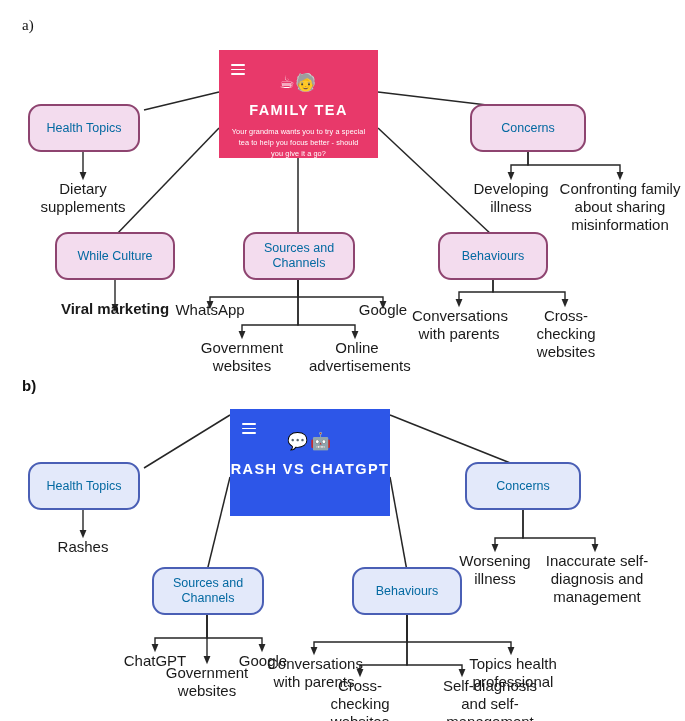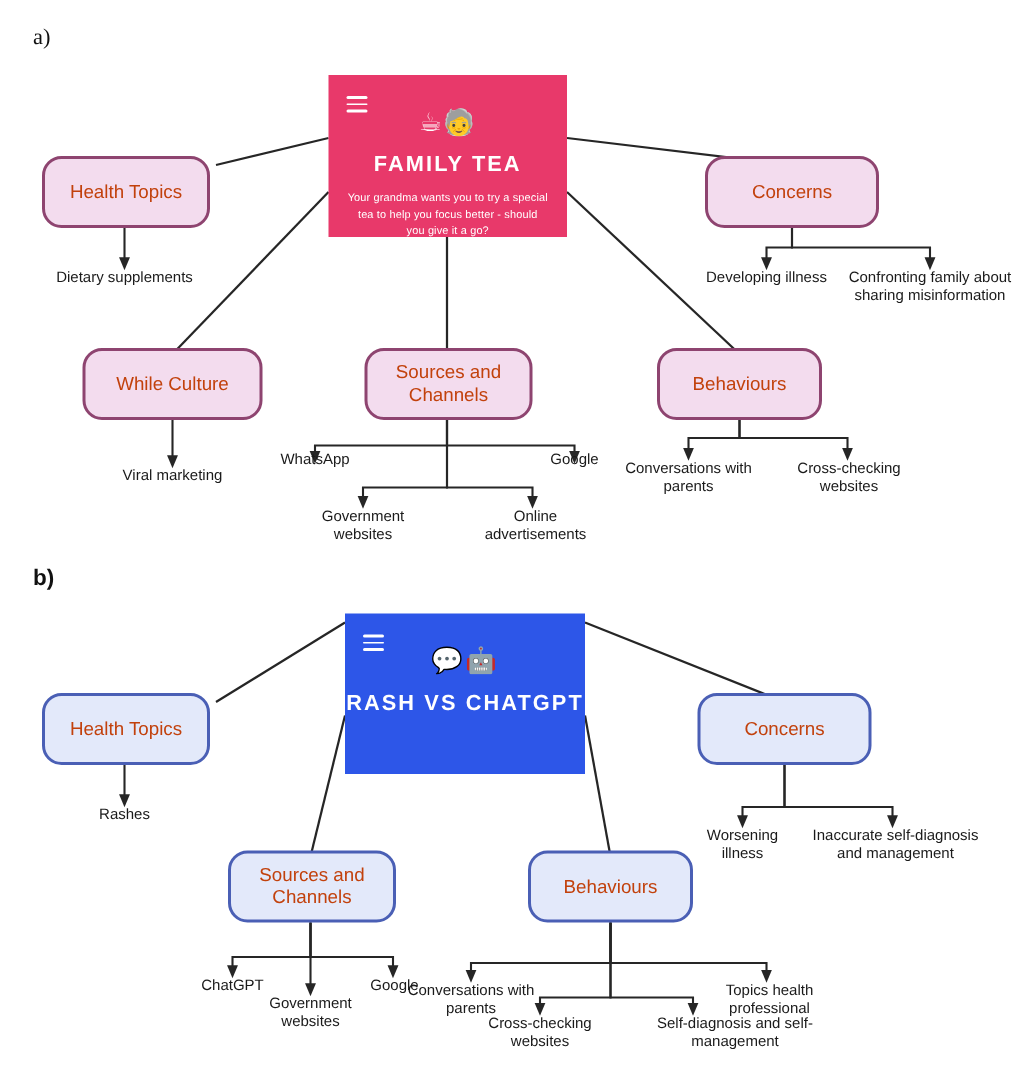--- a/index.html
+++ b/index.html
@@ -41,29 +41,29 @@
     margin-top:9px;font-size:7.3px;line-height:1.5;letter-spacing:.1px;
     width:84%;
   }
   #card-a{left:219px;top:50px;width:159px;height:108px;background:#E8396A;}
   #card-b{left:230px;top:409px;width:160px;height:107px;background:#2D56E8;}
 
   
   .node{
     position:absolute;box-sizing:border-box;
     display:flex;align-items:center;justify-content:center;text-align:center;
-    border-radius:13px;font-size:12.5px;line-height:1.18;color:#c2410c;
+    border-radius:13px;font-size:12.5px;line-height:1.18;color:#0369a1;
     padding:2px 5px;
   }
   .node.pink{background:#F3DCEE;border:2.2px solid #8E4470;}
   .node.blue{background:#E3E9FA;border:2.2px solid #4A5FB5;}
 
   
   .leaf{
-    position:absolute;text-align:center;font-size:10px;line-height:1.2;
+    position:absolute;text-align:center;font-size:15px;line-height:1.2;
     color:#1a1a1a;transform:translateX(-50%);
   }
 </style>
 </head>
 <body>
 
 <div class="panel" id="panel-a">
 
   <div class="panel-label" id="label-a">a)</div>
 
@@ -111,21 +111,21 @@
     <span class="card-sub">Your grandma wants you to try a special tea to help you focus better - should you give it a go?</span>
   </div>
 
   <div class="node pink" style="left:28px;top:104px;width:112px;height:48px;">Health Topics</div>
   <div class="node pink" style="left:55px;top:232px;width:120px;height:48px;">While Culture</div>
   <div class="node pink" style="left:243px;top:232px;width:112px;height:48px;">Sources and Channels</div>
   <div class="node pink" style="left:438px;top:232px;width:110px;height:48px;">Behaviours</div>
   <div class="node pink" style="left:470px;top:104px;width:116px;height:48px;">Concerns</div>
 
   <div class="leaf" style="left:83px;top:180px;width:96px;">Dietary supplements</div>
-  <div class="leaf" style="left:115px;top:312px;width:110px;">Viral marketing</div>
+  <div class="leaf" style="left:115px;top:300px;width:110px;font-weight:bold;">Viral marketing</div>
 
   <div class="leaf" style="left:210px;top:301px;width:80px;">WhatsApp</div>
   <div class="leaf" style="left:242px;top:339px;width:92px;">Government websites</div>
   <div class="leaf" style="left:357px;top:339px;width:96px;">Online advertisements</div>
   <div class="leaf" style="left:383px;top:301px;width:70px;">Google</div>
 
   <div class="leaf" style="left:459px;top:307px;width:94px;">Conversations with parents</div>
   <div class="leaf" style="left:566px;top:307px;width:96px;">Cross-checking websites</div>
 
   <div class="leaf" style="left:511px;top:180px;width:86px;">Developing illness</div>

